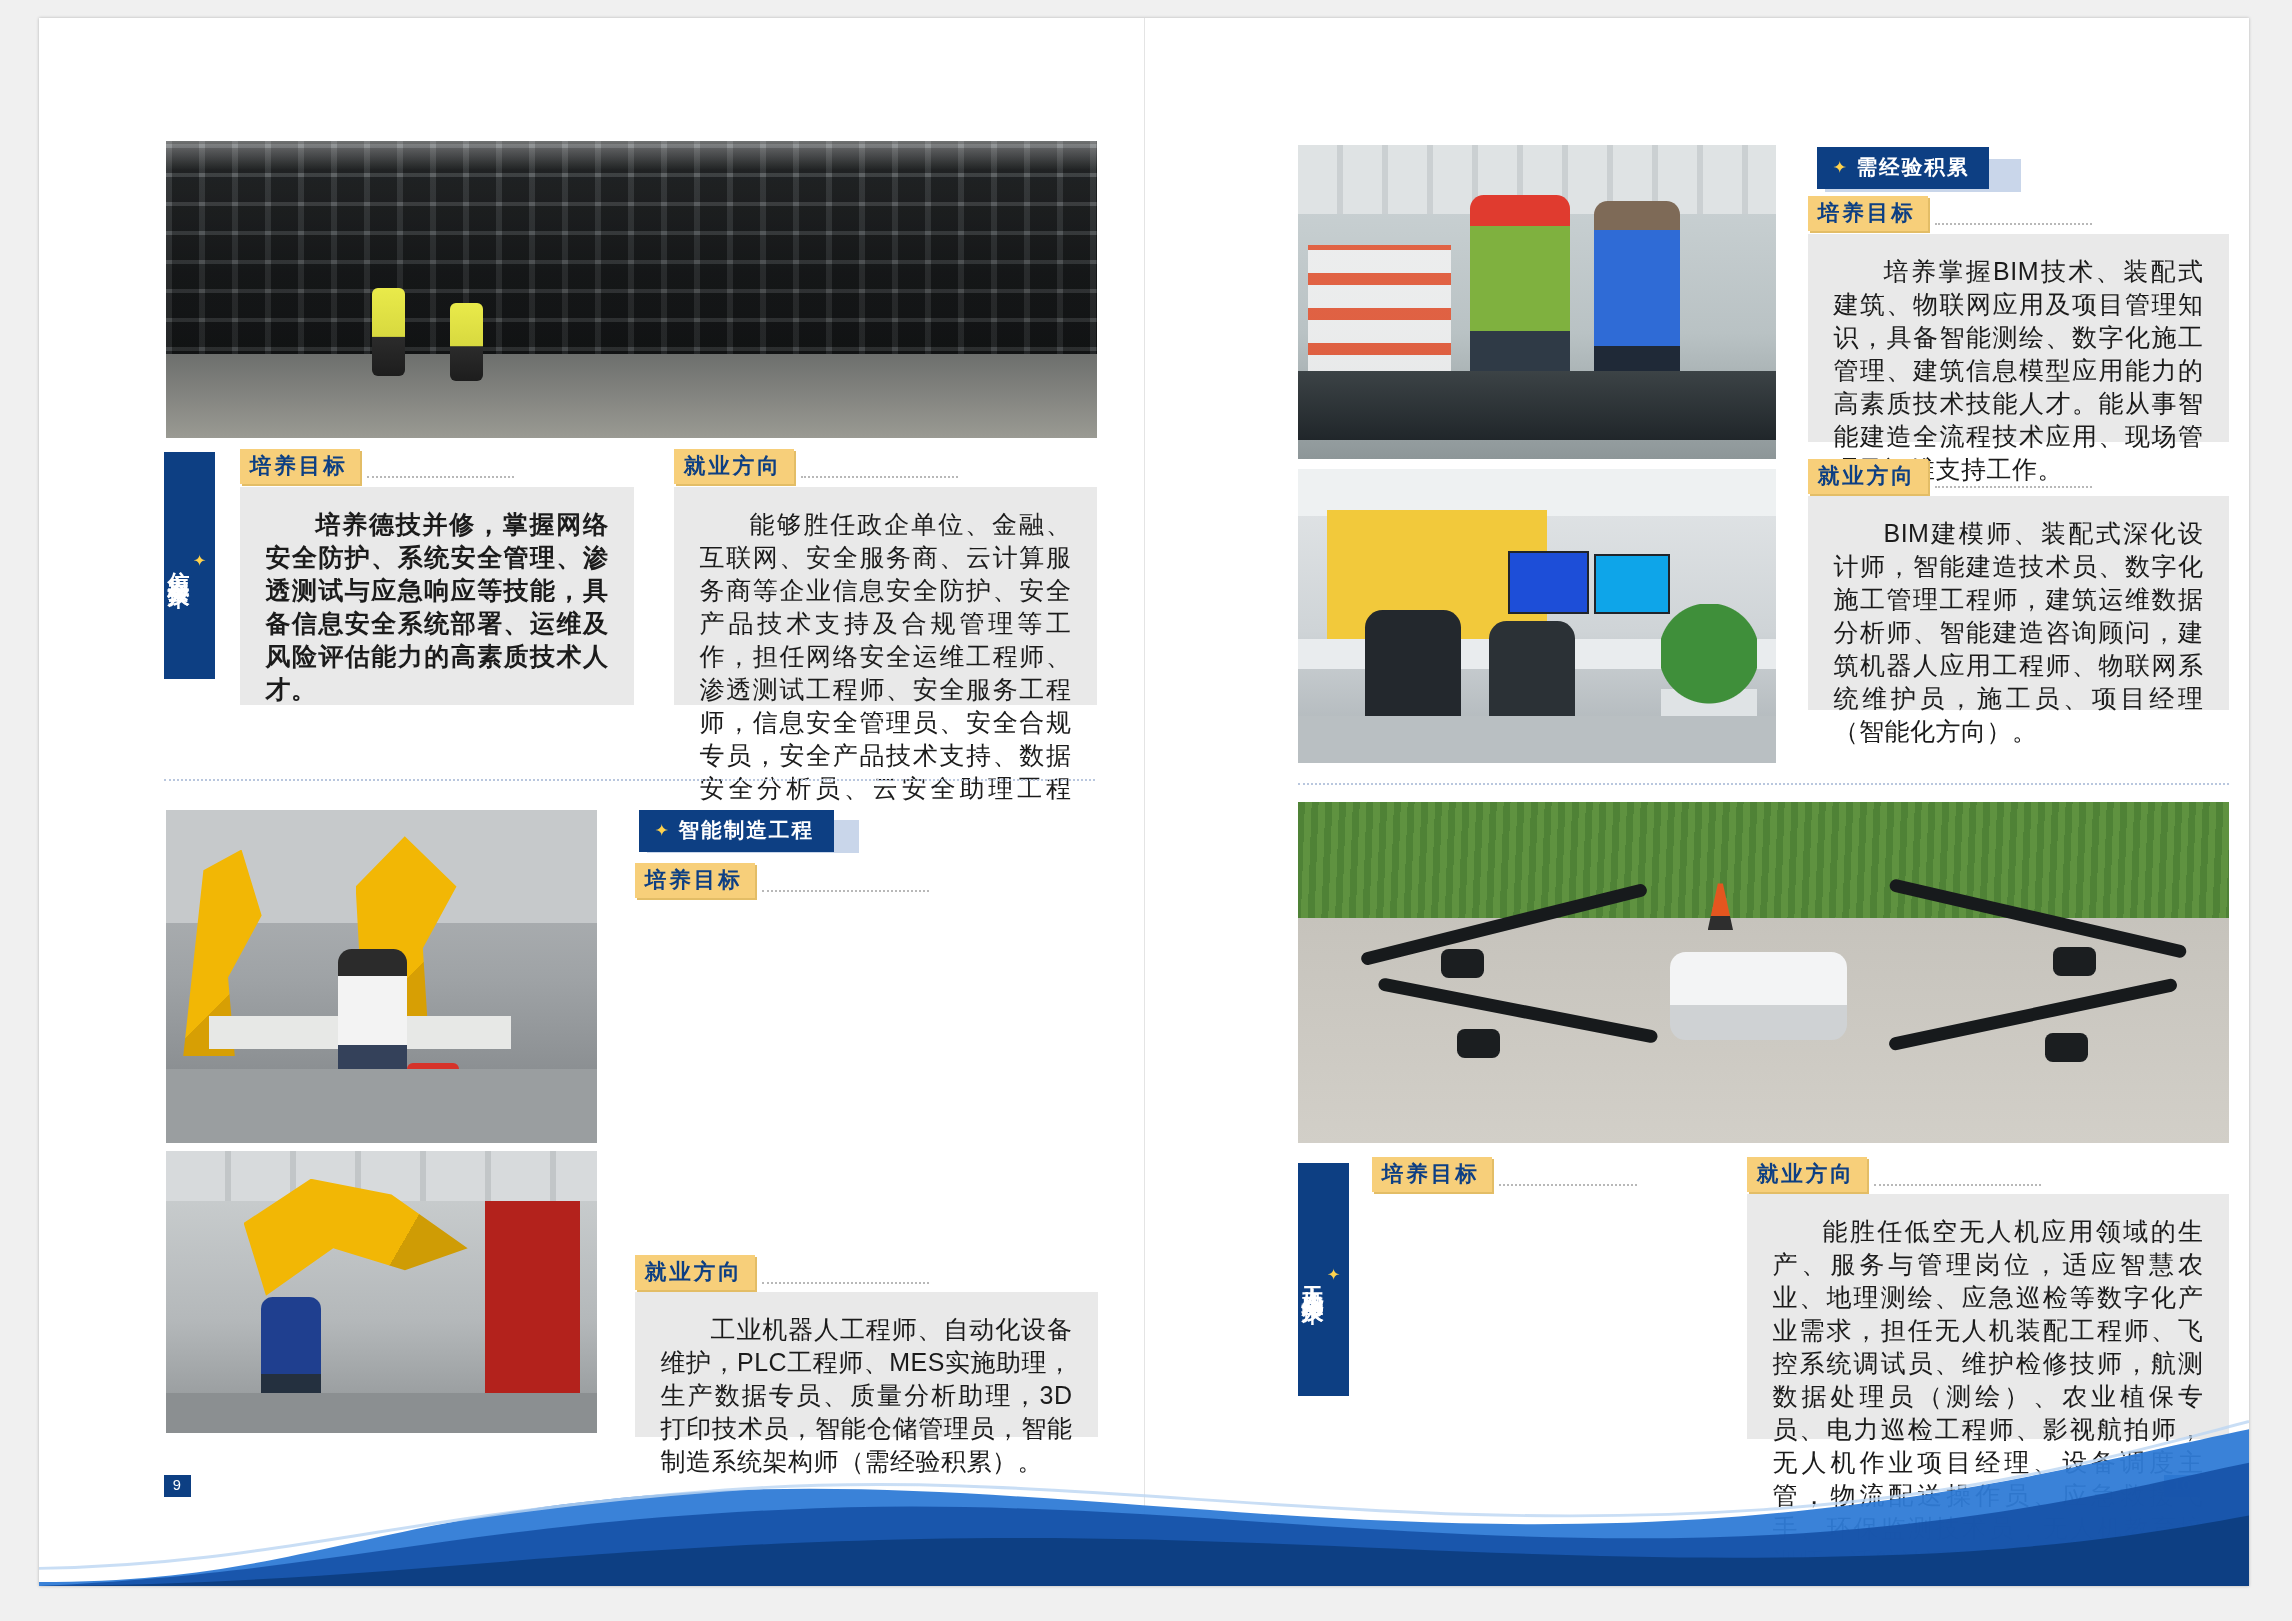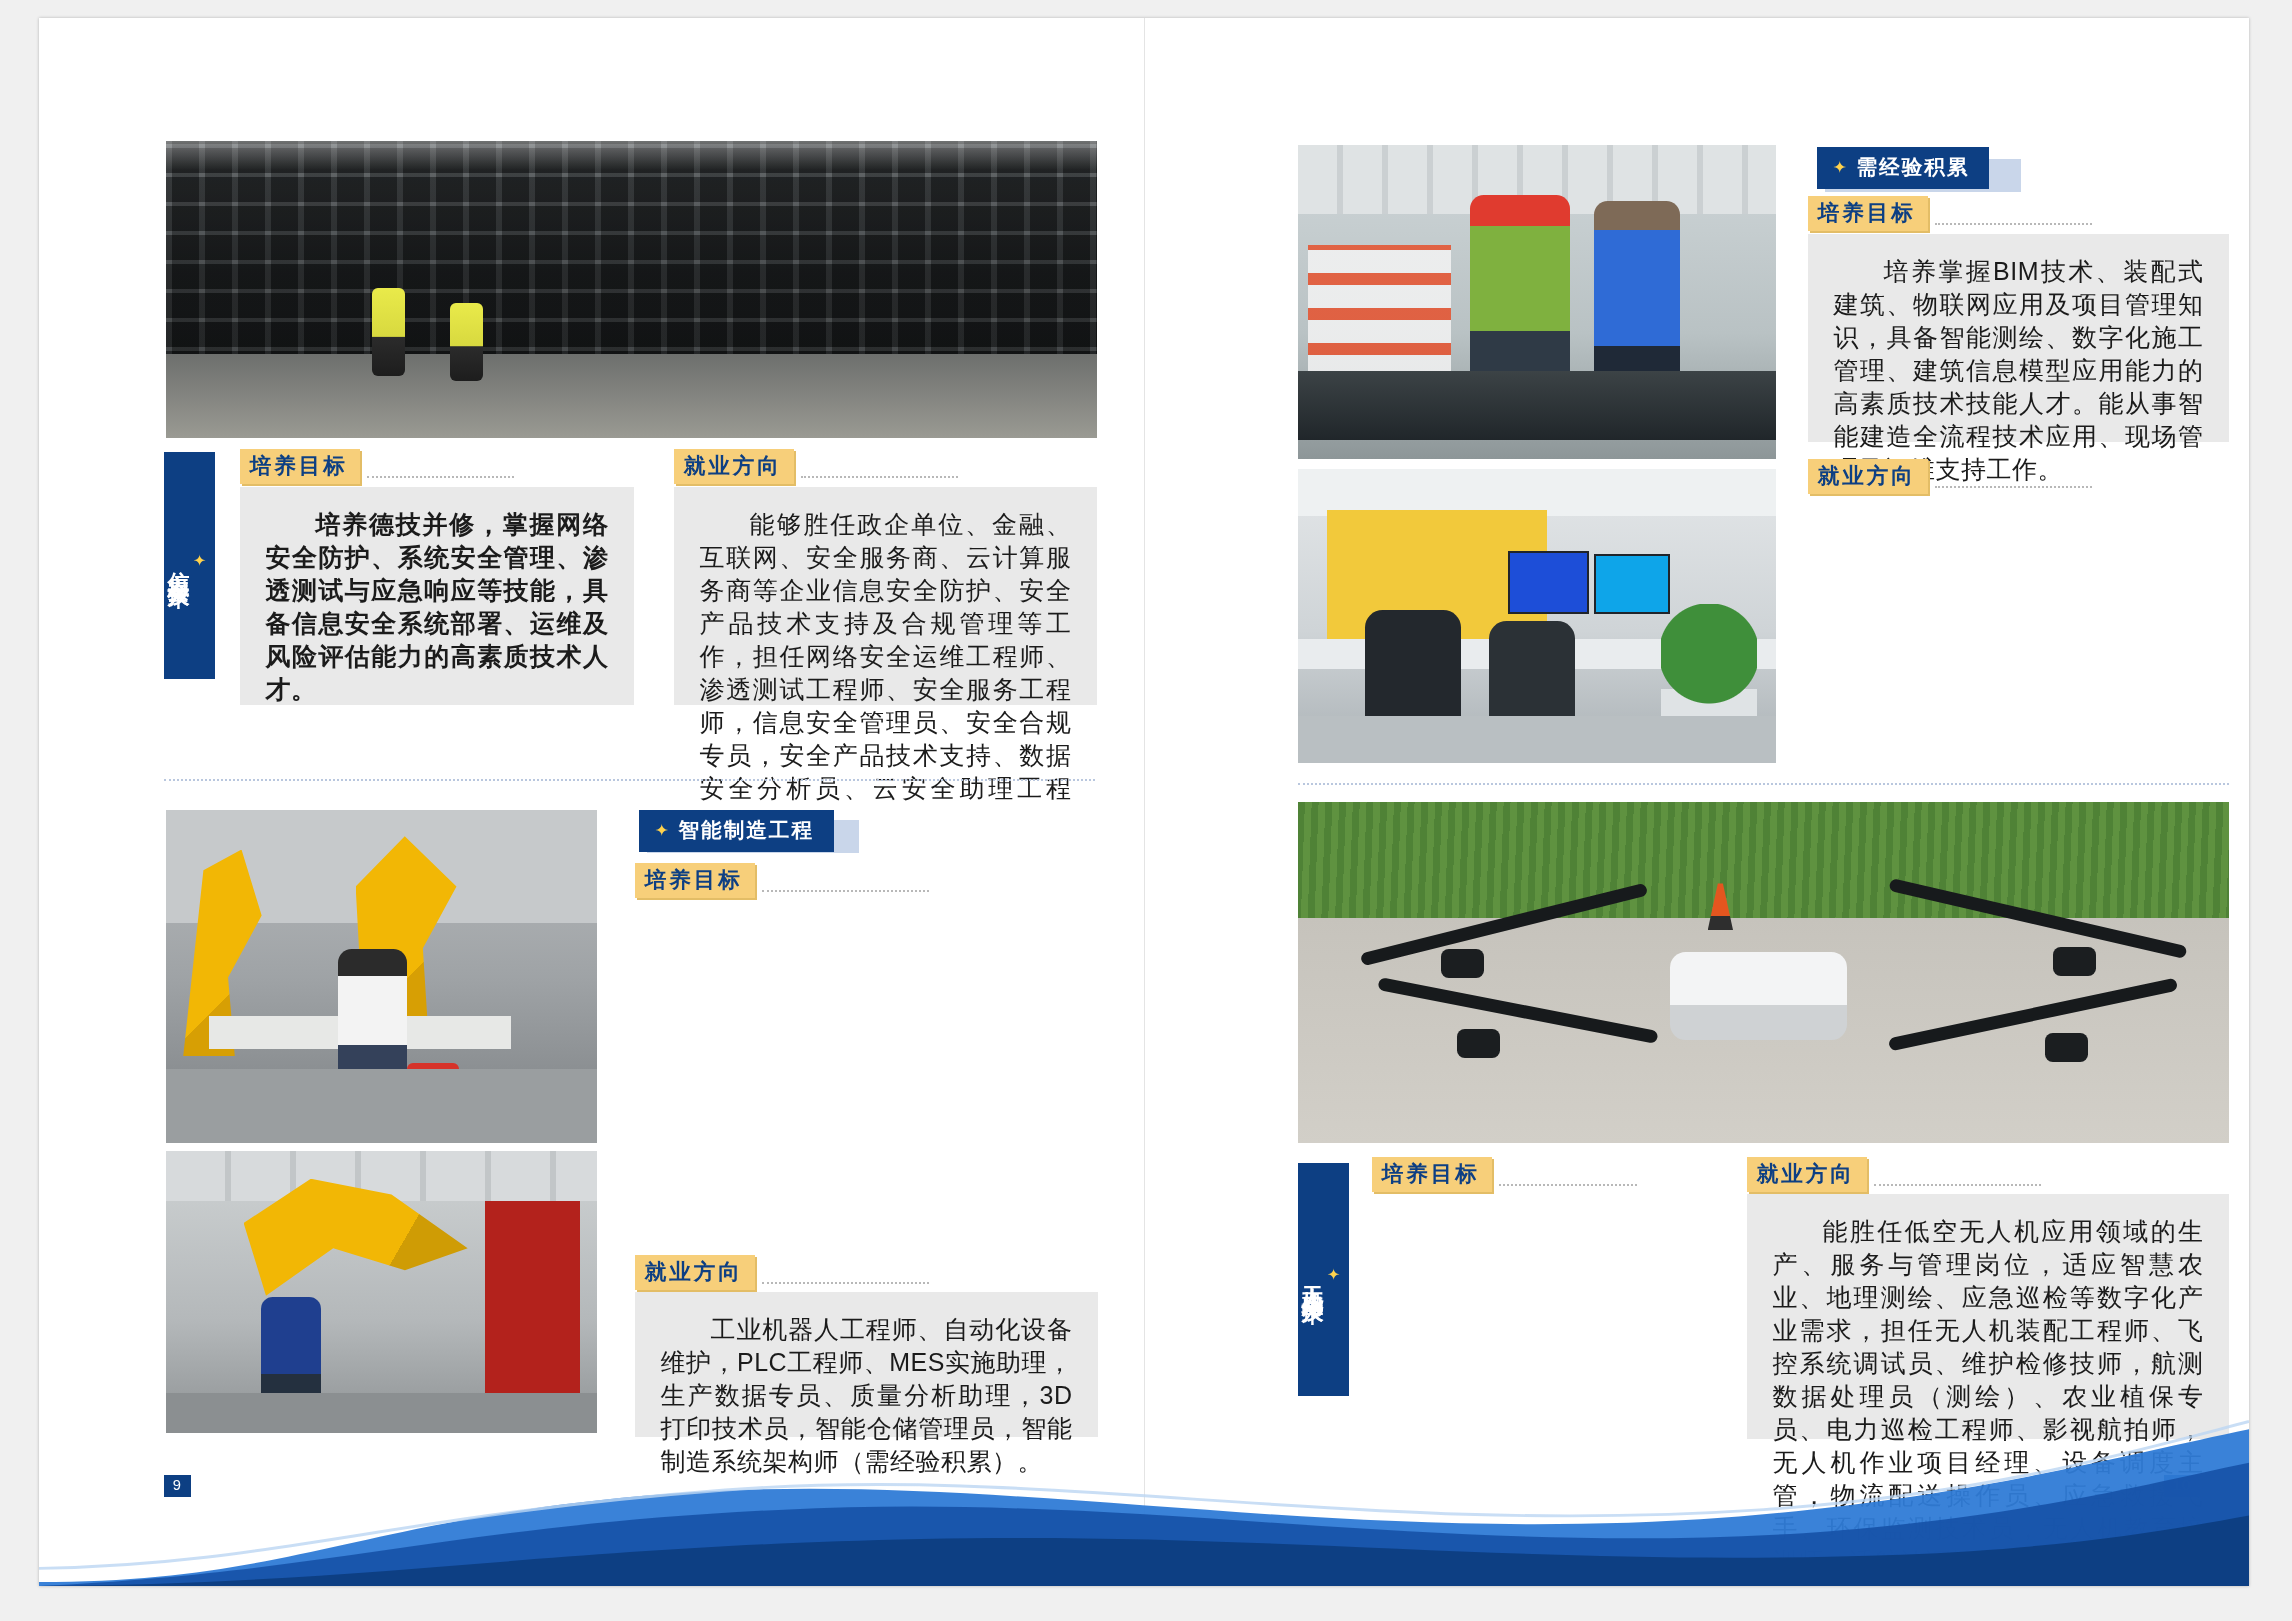--- a/index.html
+++ b/index.html
@@ -281,20 +281,23 @@
       <span class="dots"></span>
     </div>
     <div class="textbox" style="left:663px;top:216px;width:421px;height:208px;">
       <p>培养掌握BIM技术、装配式建筑、物联网应用及项目管理知识，具备智能测绘、数字化施工管理、建筑信息模型应用能力的高素质技术技能人才。能从事智能建造全流程技术应用、现场管理及运维支持工作。</p>
     </div>
 
     <div class="head" style="left:663px;top:441px;width:284px;">
       <span class="label">就业方向</span>
       <span class="dots"></span>
     </div>
+    <div class="textbox" style="left:663px;top:478px;width:421px;height:214px;">
+      <p>BIM建模师、装配式深化设计师，智能建造技术员、数字化施工管理工程师，建筑运维数据分析师、智能建造咨询顾问，建筑机器人应用工程师、物联网系统维护员，施工员、项目经理（智能化方向）。</p>
+    </div>
 
     <div class="divider" style="left:153px;top:765px;width:931px;"></div>
 
     <div class="photo ph-drone" style="left:153px;top:784px;width:931px;height:341px;">
       <div class="grass"></div>
       <div class="pad"></div>
       <div class="cone"></div>
       <div class="blade" style="left:59px;top:116px;width:294px;transform:rotate(-14deg);"></div>
       <div class="blade" style="left:588px;top:110px;width:304px;transform:rotate(13deg);"></div>
       <div class="blade" style="left:78px;top:202px;width:284px;transform:rotate(11deg);"></div>

